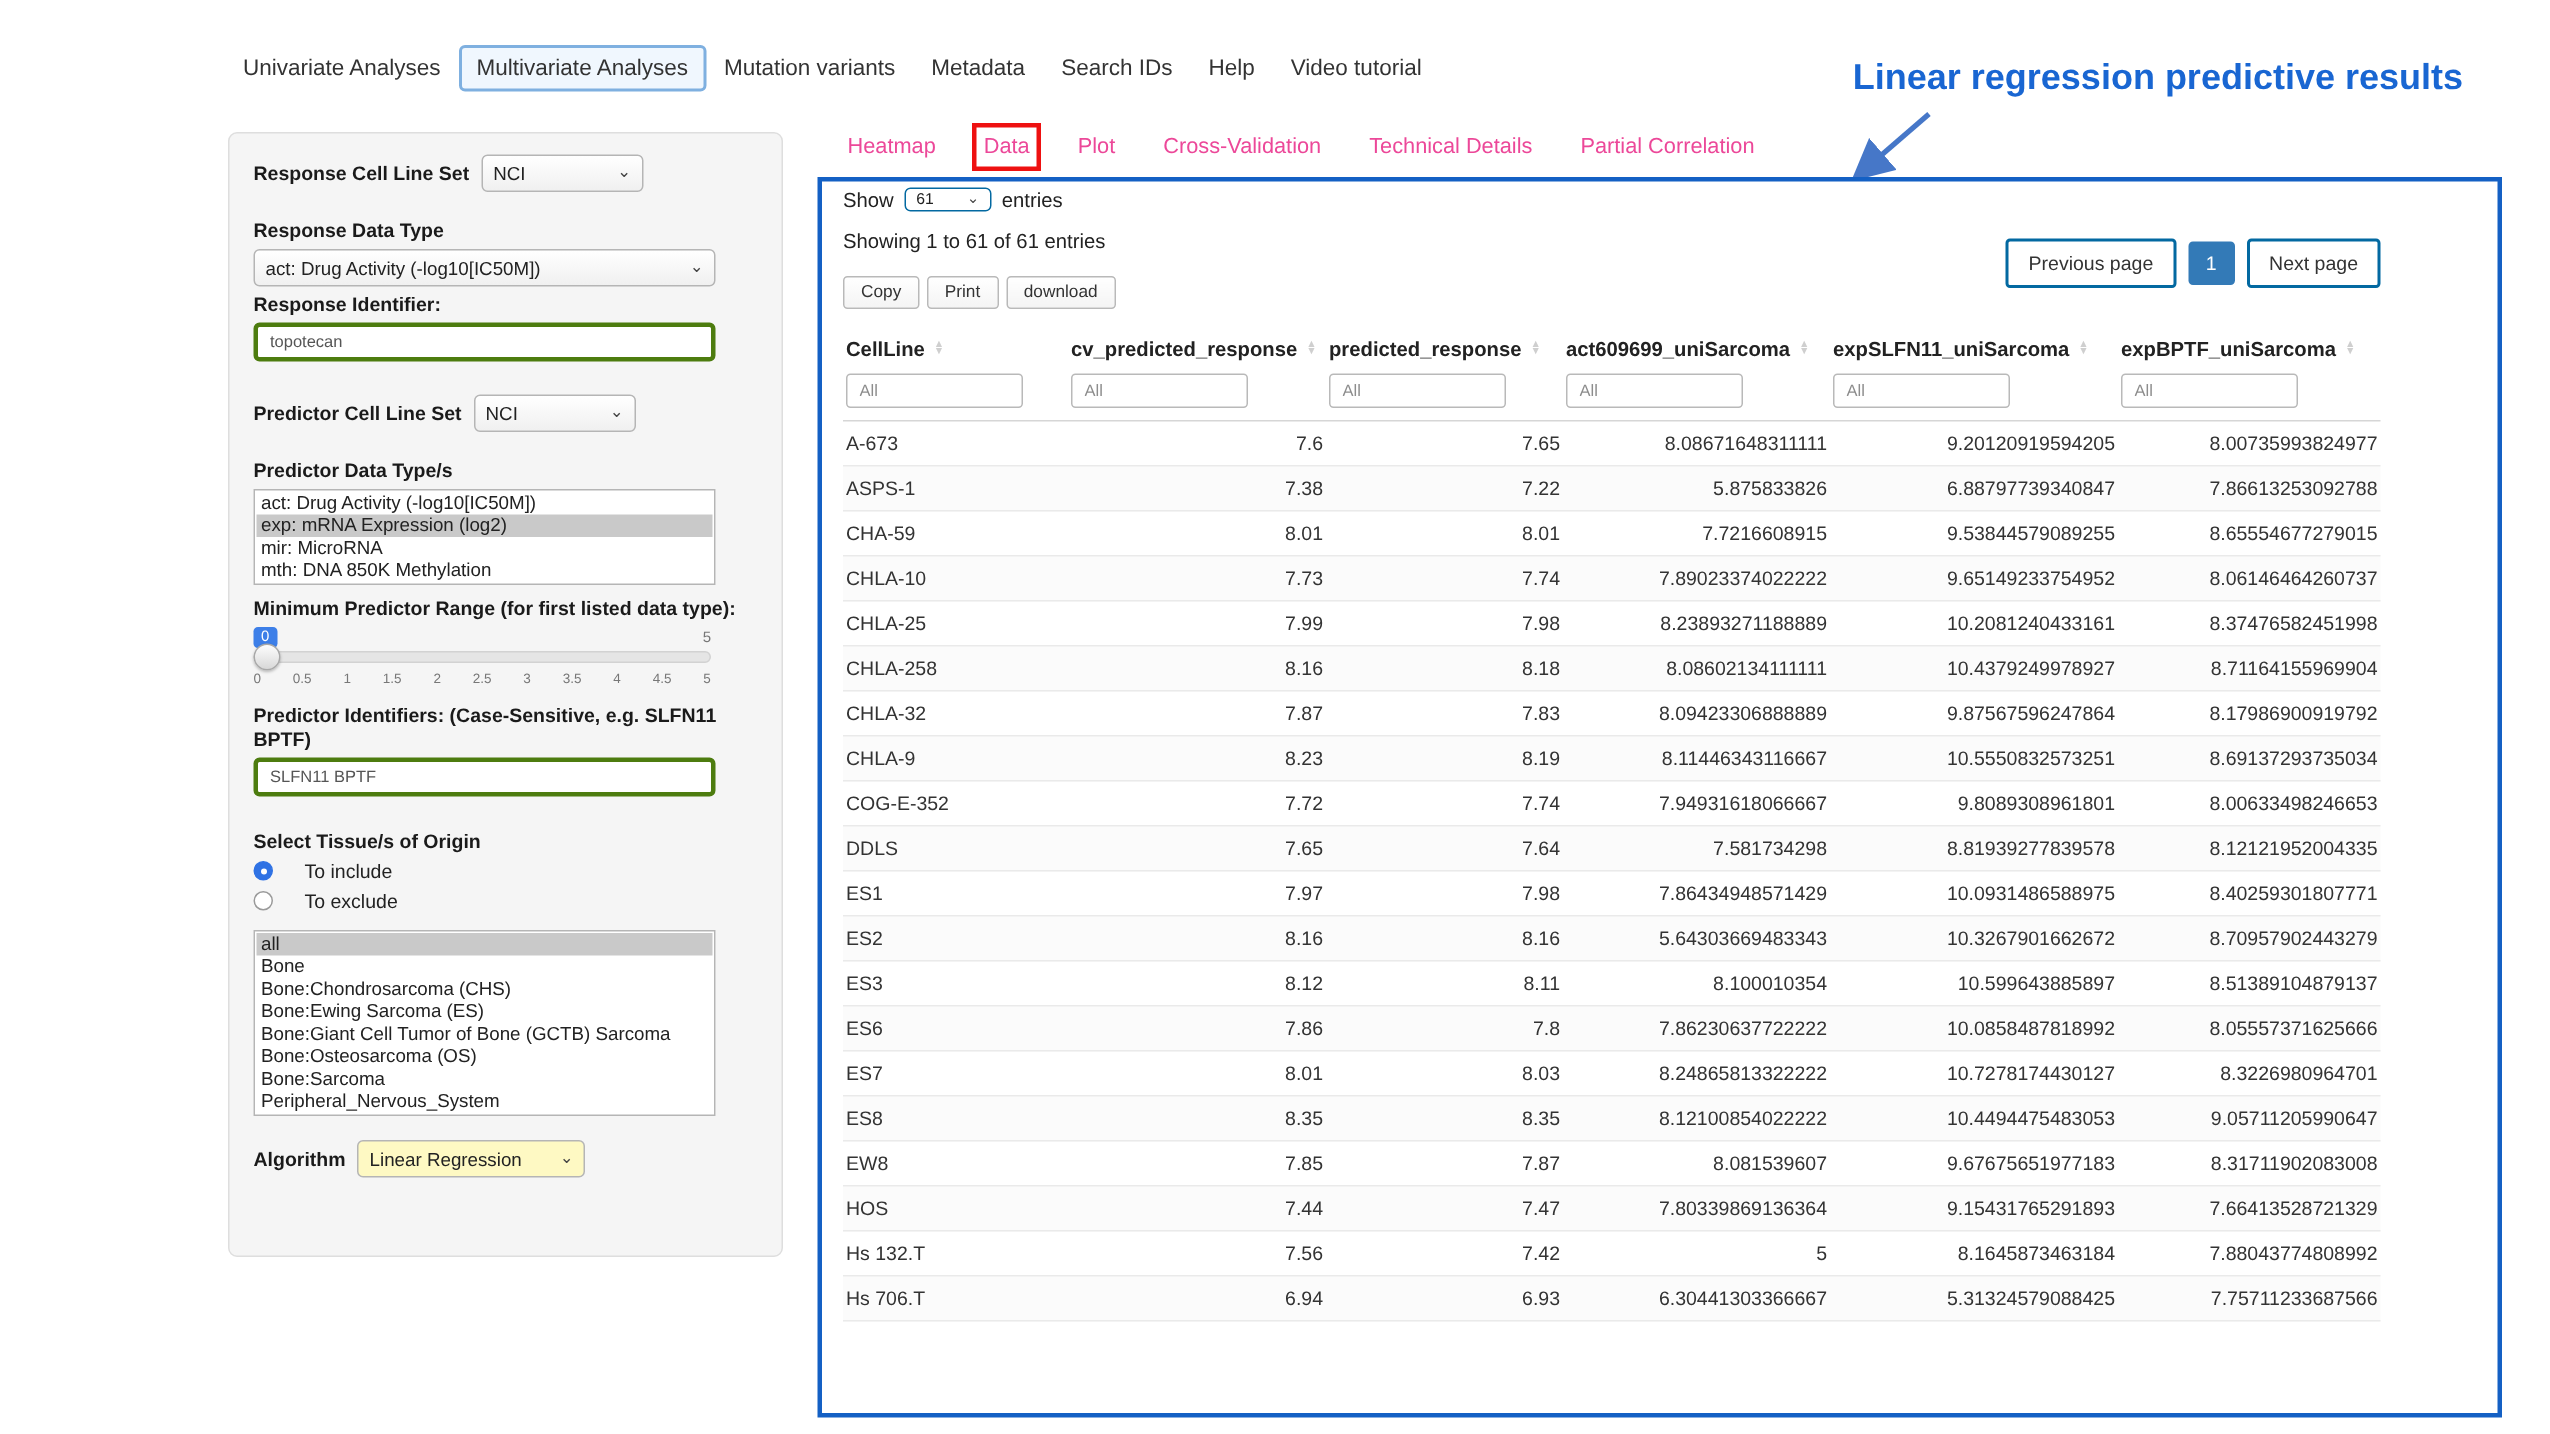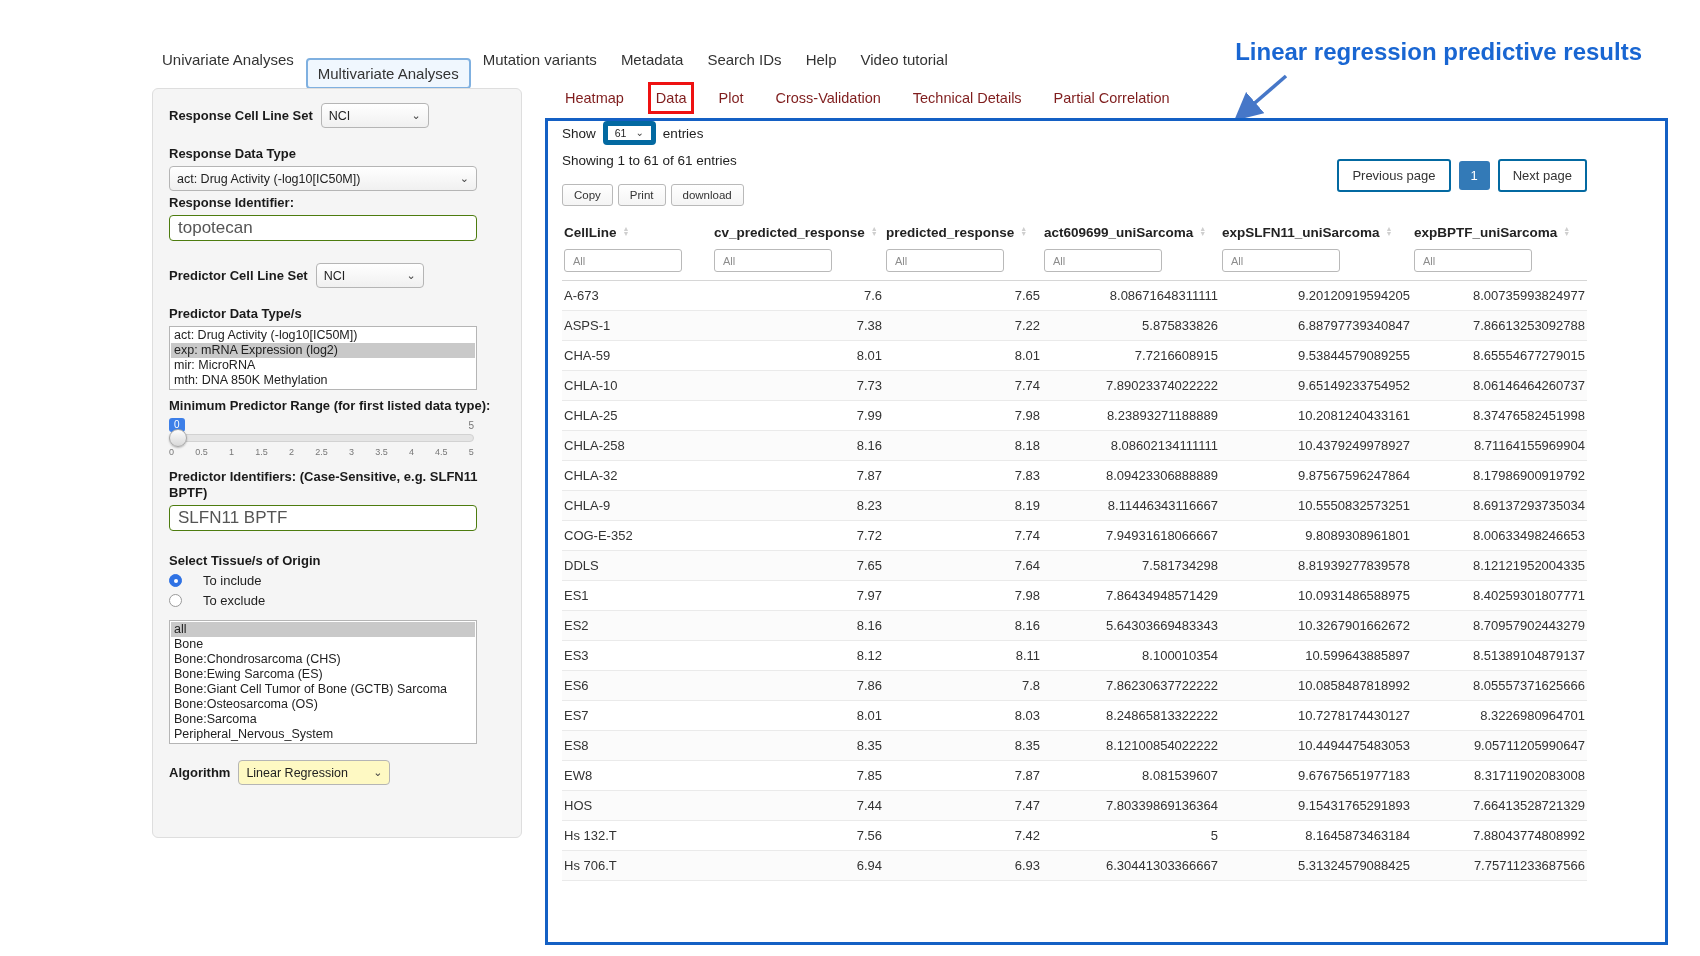--- a/index.html
+++ b/index.html
@@ -3,66 +3,66 @@
 <meta charset="utf-8">
 <style>
   html,body{margin:0;padding:0;}
   body{
     width:1700px;height:956px;position:relative;background:#ffffff;
     font-family:"Liberation Sans", sans-serif;color:#222;overflow:hidden;
   }
   
   .topnav{position:absolute;left:150px;top:30px;display:flex;align-items:center;}
   .nav-item{font-size:15px;color:#333;padding:7px 12px;cursor:pointer;white-space:nowrap;}
-  .nav-item.active{border:2px solid #7fb0e0;background:#f0f7fe;border-radius:4px;padding:5px 10px;margin-top:28px;}
+  .nav-item.active{border:2px solid #7fb0e0;background:#f0f7fe;border-radius:4px;padding:5px 10px;}
   
   .annot-title{position:absolute;right:58px;top:38px;font-size:24px;font-weight:bold;color:#1966d2;white-space:nowrap;}
   .annot-arrow{position:absolute;left:1228px;top:72px;}
   
   .sidebar{position:absolute;left:152px;top:88px;width:370px;height:750px;background:#f5f5f5;
     border:1px solid #dedede;border-radius:6px;padding:14px 16px;box-sizing:border-box;overflow:hidden;}
   .sidebar label{display:block;font-weight:bold;font-size:13px;line-height:16px;margin-bottom:4px;color:#1a1a1a;}
   .row-inline{display:flex;align-items:center;gap:8px;}
   .row-inline label{margin-bottom:0;}
   .mb4{margin-bottom:4px;} .mb8{margin-bottom:8px;} .mb12{margin-bottom:12px;}
   .mb16{margin-bottom:16px;} .mb18{margin-bottom:18px;} .mb22{margin-bottom:22px;}
   .select{display:inline-flex;align-items:center;justify-content:space-between;
     background:linear-gradient(#ffffff,#f0f0f0);border:1px solid #b5b5b5;border-radius:4px;
     font-size:12.5px;padding:3px 7px;color:#222;box-sizing:border-box;cursor:pointer;height:25px;}
   .select .sel-text{white-space:nowrap;overflow:hidden;text-overflow:ellipsis;}
   .caret{font-size:11px;color:#444;margin-left:8px;line-height:1;}
   .select.sm{width:108px;}
   .select.full{width:308px;}
   .select.alg{width:152px;background:#fef9c3;}
-  .text-input{width:308px;height:26px;border:1px solid #4d7c0f;border-radius:4px;padding:3px 8px;
-    font-size:17px;color:#555;box-sizing:border-box;background:#fff;font-family:inherit;}
+  .text-input{width:308px;height:26px;border:3px solid #4d7c0f;border-radius:4px;padding:3px 8px;
+    font-size:11px;color:#555;box-sizing:border-box;background:#fff;font-family:inherit;}
   .listbox{width:308px;background:#fff;border:1px solid #b5b5b5;font-size:12.5px;padding:1px;box-sizing:border-box;}
   .listbox .opt{padding:0 3px;line-height:15px;white-space:nowrap;overflow:hidden;cursor:default;}
   .listbox .opt.selected{background:#c9c9c9;}
   .radio-row{display:flex;align-items:center;gap:21px;font-size:13px;margin-bottom:5px;font-weight:normal;cursor:pointer;}
   .radio{width:13px;height:13px;border-radius:50%;border:1px solid #9a9a9a;background:#fff;box-sizing:border-box;position:relative;flex:0 0 13px;}
   .radio.checked{border-color:#2f72e4;background:#2f72e4;}
   .radio.checked::after{content:"";position:absolute;left:3.5px;top:3.5px;width:4px;height:4px;background:#fff;border-radius:50%;}
   .slider-wrap{width:305px;position:relative;padding-top:16px;}
   .slider-value{position:absolute;left:0;top:0;background:#3d7fe8;color:#fff;font-size:10px;padding:0 5px;border-radius:3px;line-height:14px;}
   .slider-max{position:absolute;right:0;top:2px;font-size:10px;color:#777;}
   .slider-track{height:6px;background:#e5e5e5;border:1px solid #d2d2d2;border-radius:4px;position:relative;cursor:pointer;}
   .slider-handle{position:absolute;left:-1px;top:-6px;width:16px;height:16px;border-radius:50%;
     background:linear-gradient(#fdfdfd,#d8d8d8);border:1px solid #a8a8a8;box-shadow:0 1px 2px rgba(0,0,0,.25);cursor:grab;}
   .slider-ticks{display:flex;justify-content:space-between;font-size:9px;color:#777;margin-top:5px;}
   
   .tabs{position:absolute;left:565px;top:90px;display:flex;gap:32px;font-size:14.5px;}
-  .tab{color:#7f1d1d;cursor:pointer;white-space:nowrap;}
+  .tab{color:#ec4899;cursor:pointer;white-space:nowrap;}
   .tab.highlighted{outline:3px solid #ee1111;outline-offset:5px;}
   
   .results-panel{position:absolute;left:545px;top:118px;width:1123px;height:827px;border:3px solid #1460c4;
     box-sizing:border-box;padding:1px 78px 8px 14px;background:#fff;}
   .show-row{display:flex;align-items:center;gap:7px;font-size:13.5px;height:22px;}
-  .mini-select{display:inline-flex;align-items:center;border:5px solid #0369a1;border-radius:4px;background:#fff;
-    padding:1px 7px;font-size:10.5px;gap:9px;cursor:pointer;}
+  .mini-select{display:inline-flex;align-items:center;border:1px solid #0369a1;border-radius:4px;background:#fff;
+    padding:1px 7px;font-size:10.5px;gap:22px;cursor:pointer;}
   .mini-select .caret{margin-left:0;font-size:10px;}
   .info-row{font-size:13.5px;margin-top:9px;color:#222;}
   .pagination{position:absolute;top:38px;right:78px;display:flex;align-items:center;gap:8px;}
   .page-btn{border:2px solid #0369a1;background:#fff;border-radius:3px;padding:7px 13px;color:#333;font-size:13px;font-family:inherit;cursor:pointer;}
   .page-current{background:#337ab7;color:#fff;border-radius:3px;padding:7px 12px;font-size:13px;cursor:pointer;}
   .export-row{margin-top:16px;display:flex;gap:5px;}
   .export-btn{border:1px solid #b9b9b9;background:linear-gradient(#ffffff,#f4f4f4);border-radius:3px;
     padding:4px 11px;font-size:11.5px;color:#333;font-family:inherit;cursor:pointer;}
   table.data{border-collapse:collapse;width:1025px;margin-top:12px;table-layout:fixed;}
   table.data th{text-align:left;font-size:13.5px;font-weight:bold;padding:7px 6px 7px 2px;white-space:nowrap;cursor:pointer;}

